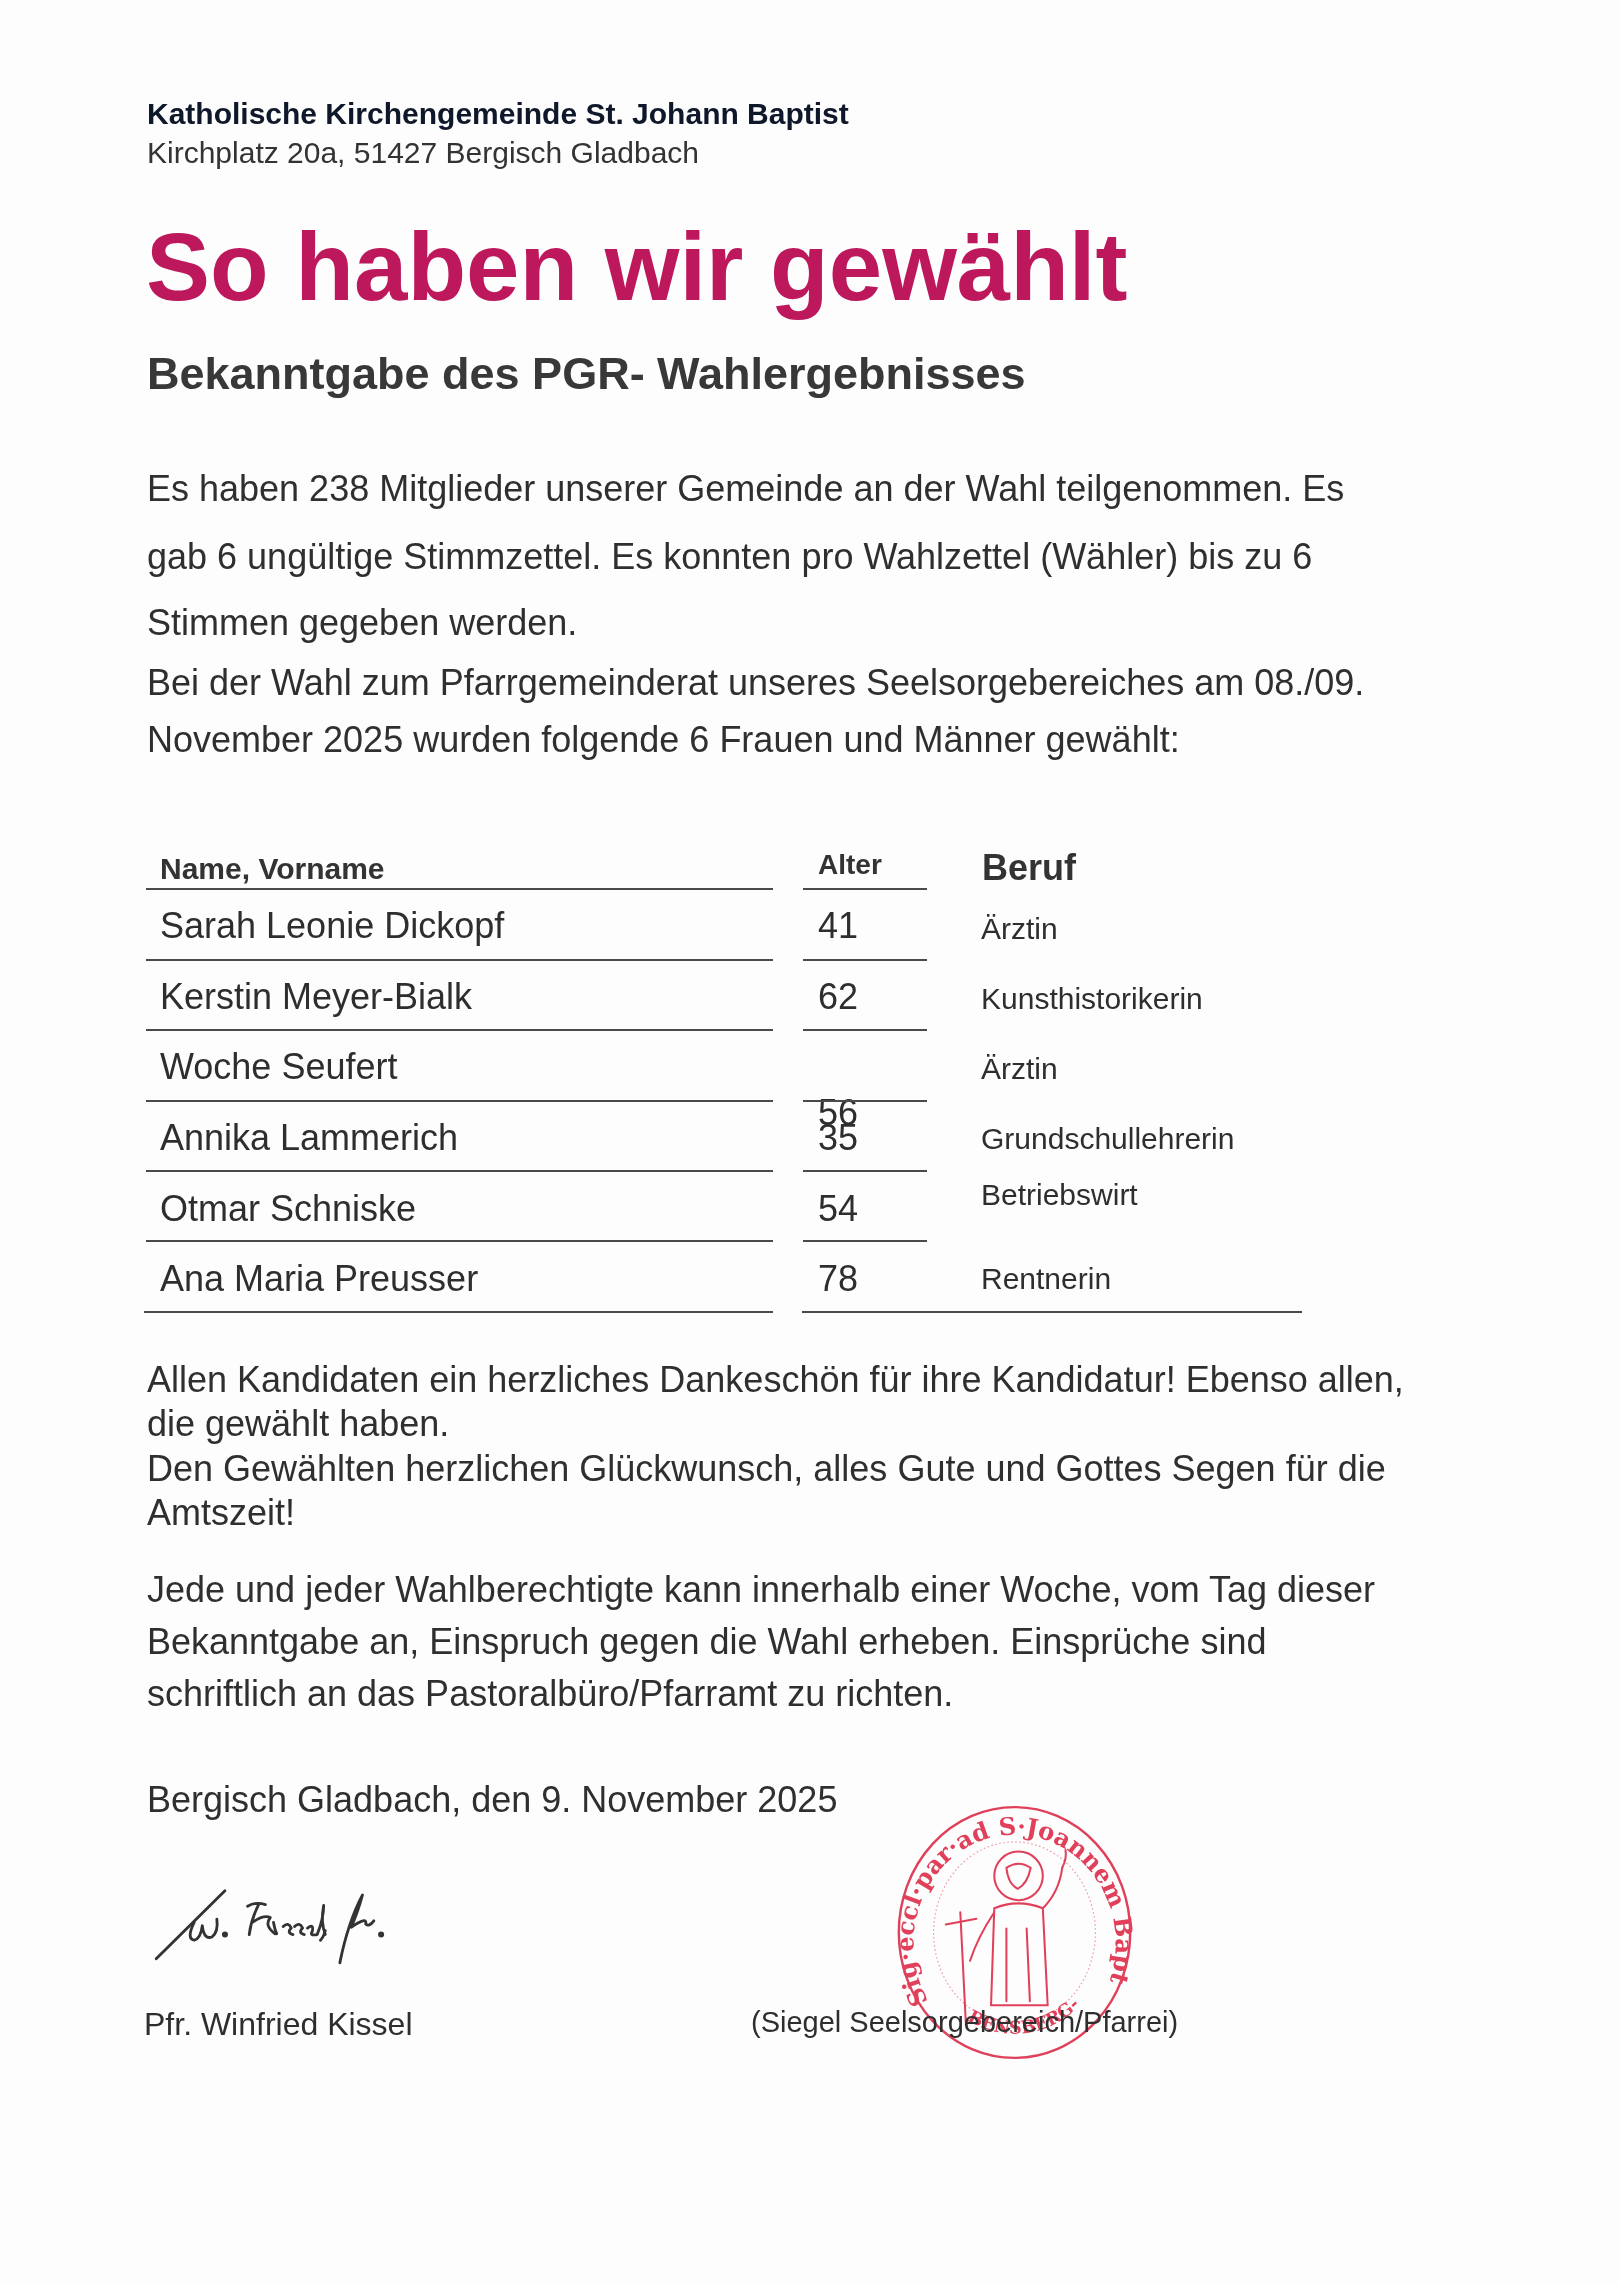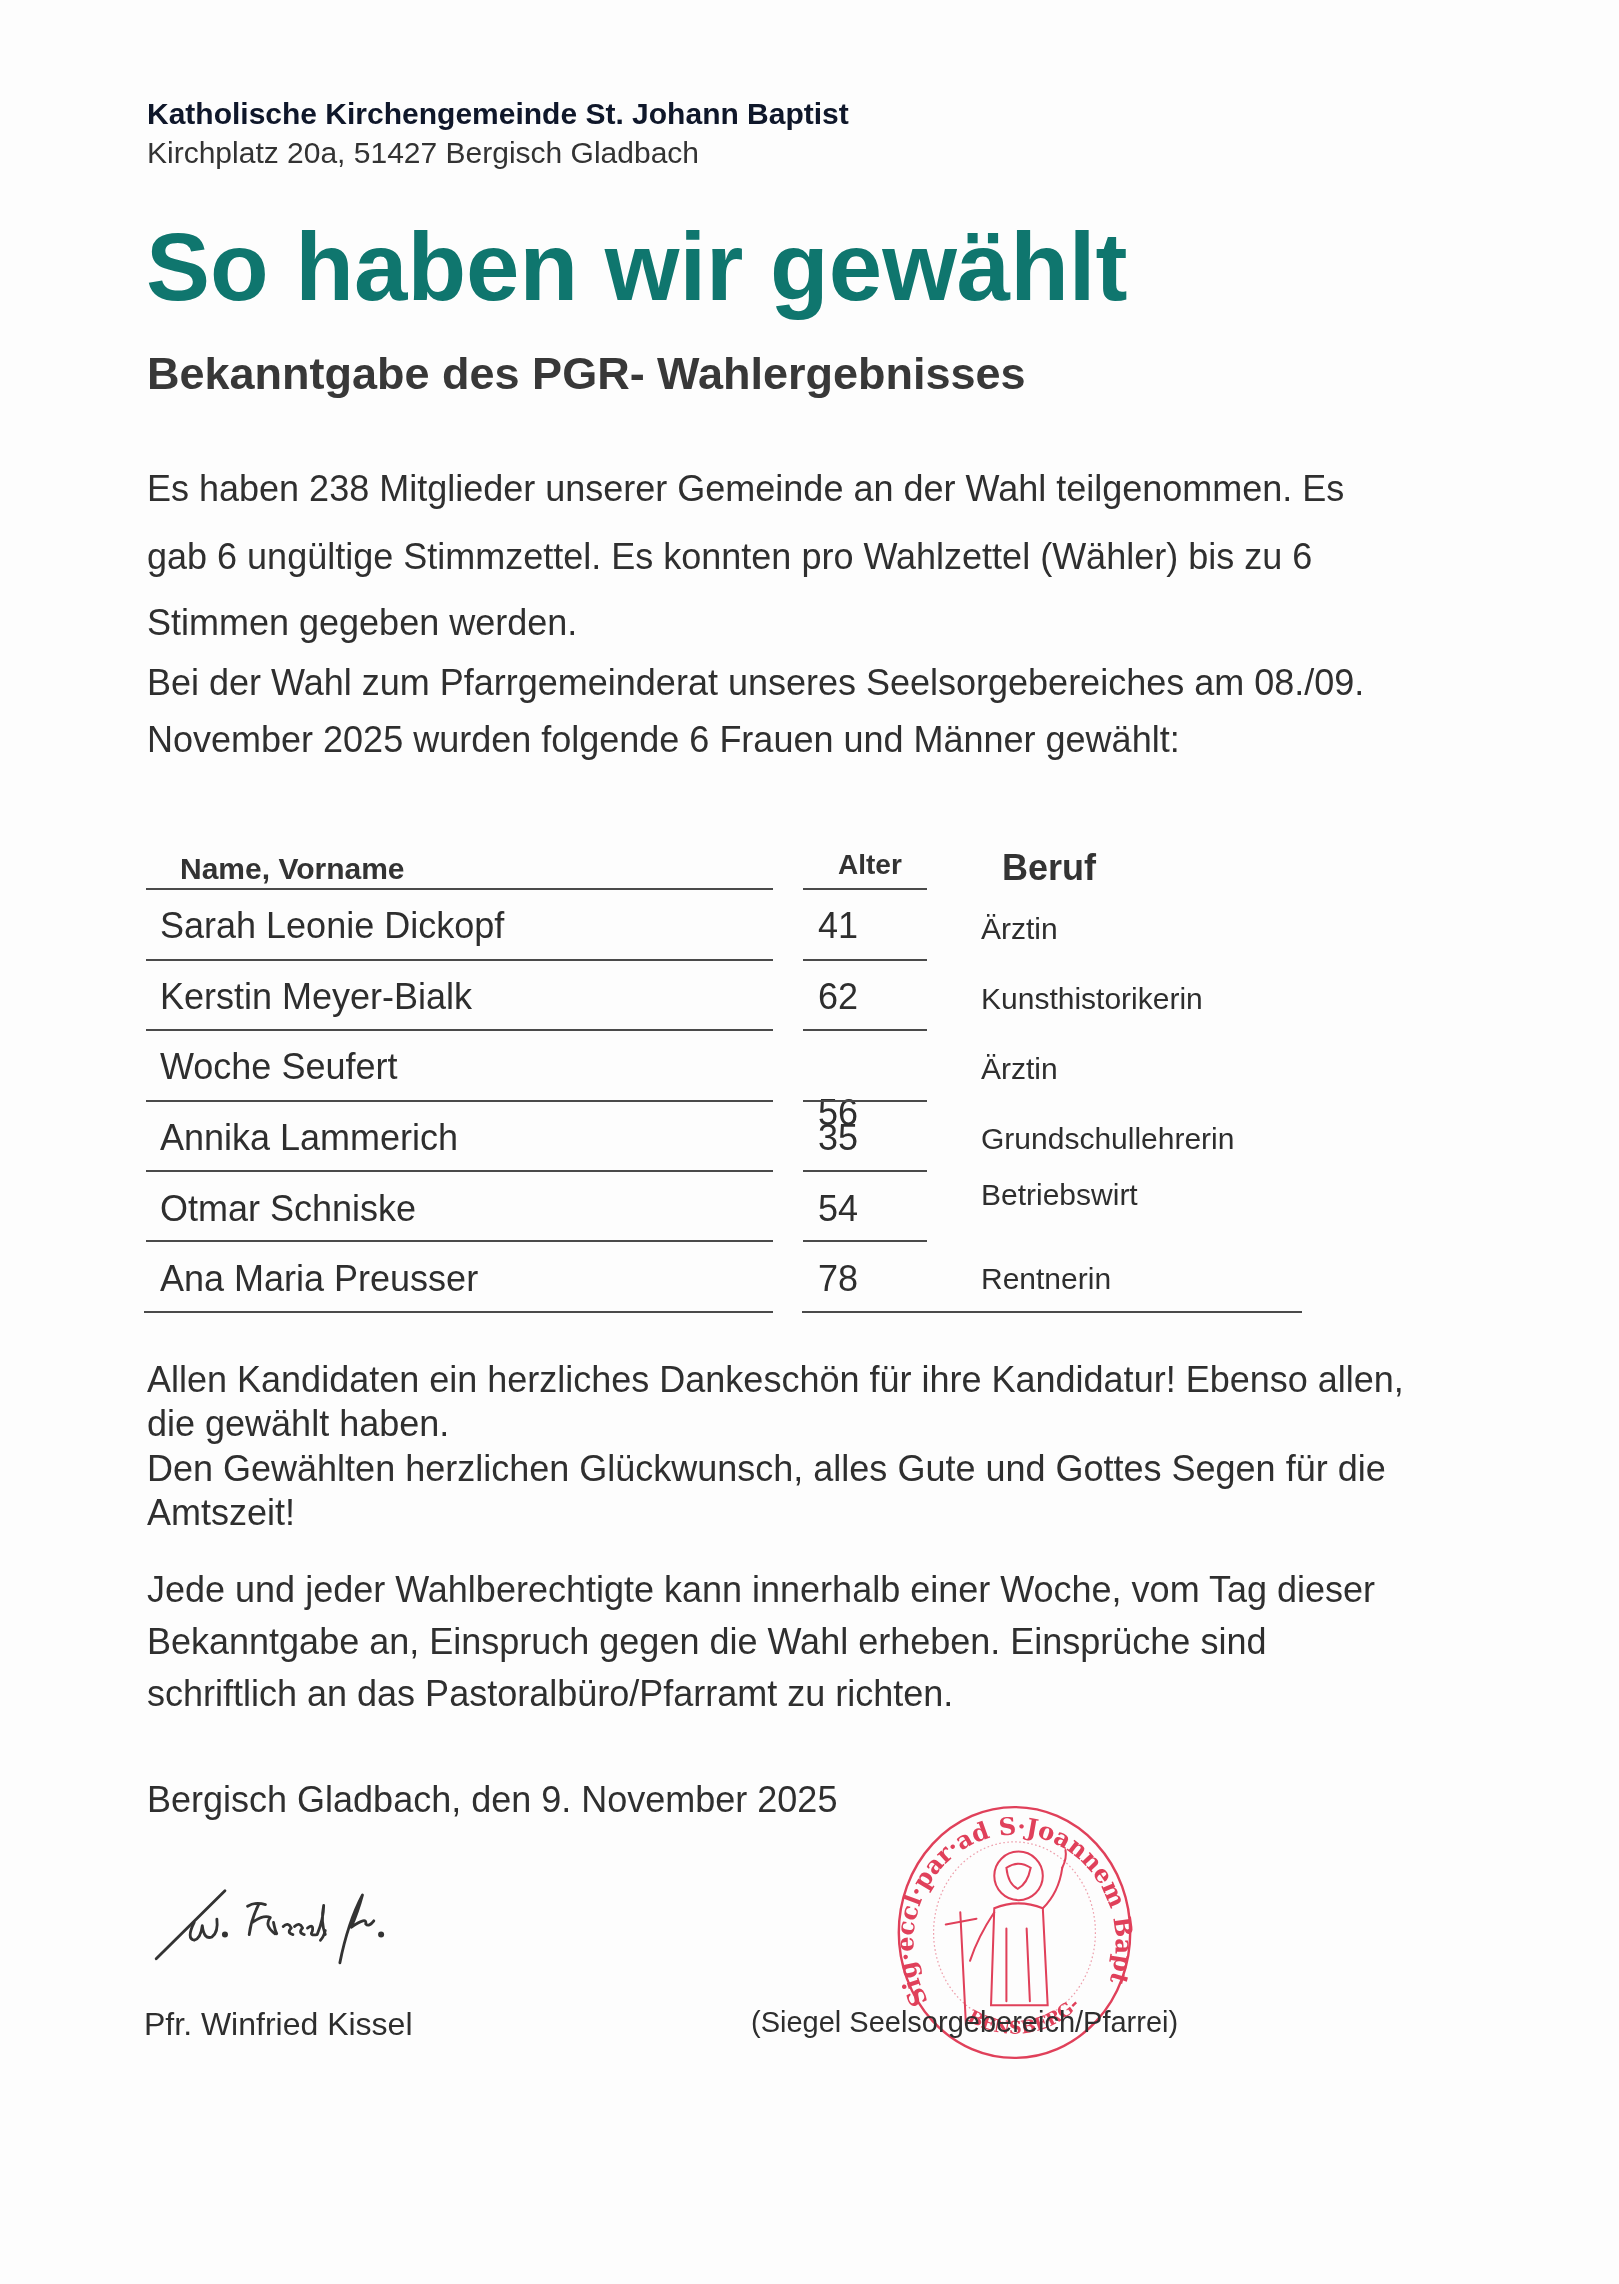--- a/index.html
+++ b/index.html
@@ -5,24 +5,24 @@
   html, body { margin:0; padding:0; }
   body {
     width:1619px; height:2284px; position:relative; overflow:hidden;
     background:#fdfdfd;
     font-family:"Liberation Sans", sans-serif;
     color:#2e2e2e;
   }
   .abs { position:absolute; white-space:nowrap; }
   .org { left:147px; top:97px; font-size:30px; font-weight:bold; color:#0f172a; }
   .addr { left:147px; top:136px; font-size:30px; color:#333; }
-  .title { left:146px; top:212px; font-size:96px; font-weight:bold; color:#0f766e; letter-spacing:0px; }
+  .title { left:146px; top:212px; font-size:96px; font-weight:bold; color:#be185d; letter-spacing:0px; }
   .subtitle { left:147px; top:348px; font-size:45px; font-weight:bold; color:#383838; }
   .p { font-size:36px; color:#2f2f2f; left:147px; }
-  .th { font-weight:bold; color:#333;margin-left:20px; }
+  .th { font-weight:bold; color:#333; }
   .rule { position:absolute; height:2.4px; background:#4a4a4a; }
   .cell-name { font-size:36px; left:160px; }
   .cell-age { font-size:36px; left:818px; }
   .cell-job { font-size:30px; left:981px; }
   .seal-caption { font-size:29px; left:751px; top:2006px; }
   .signer { font-size:32px; left:144px; top:2006px; }
 </style>
 </head>
 <body>
 

